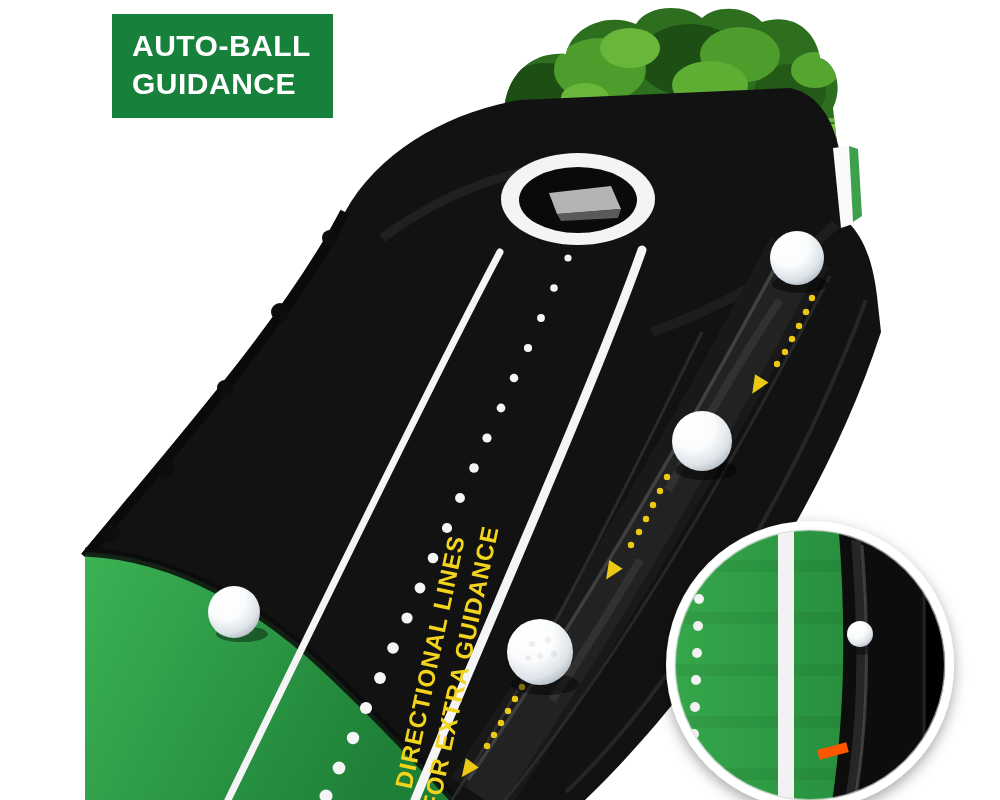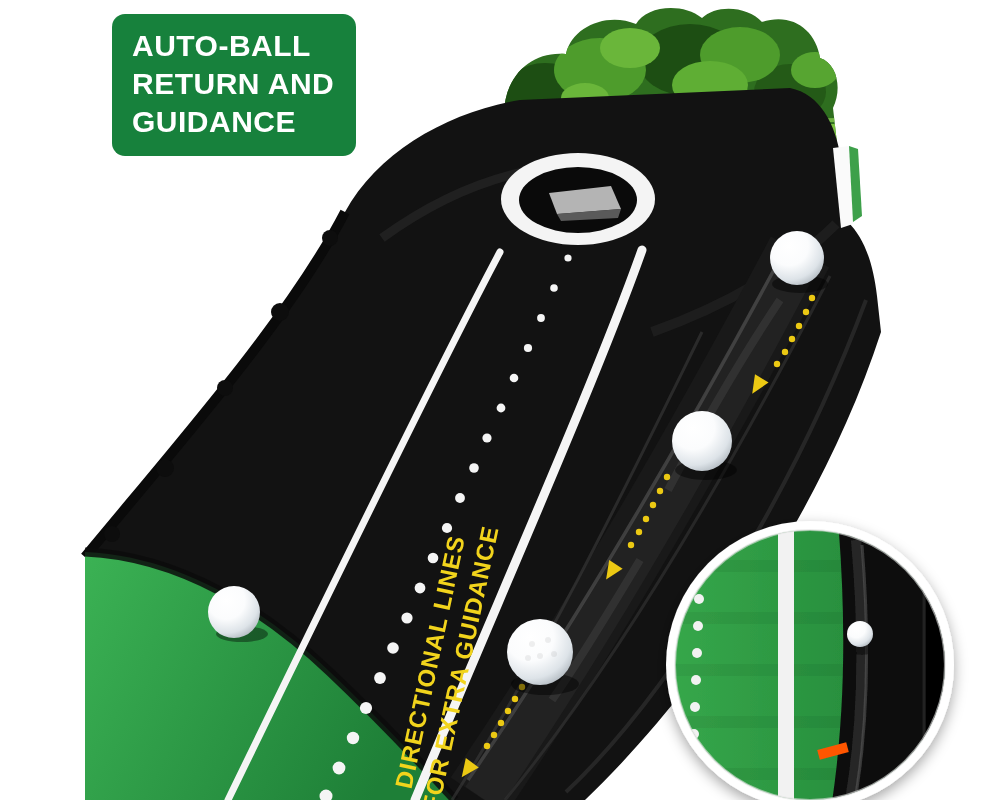--- a/index.html
+++ b/index.html
@@ -1,21 +1,21 @@
 <!DOCTYPE html>
 <html><head>
 <meta charset="utf-8">
 <style>
   html,body{margin:0;padding:0;background:#ffffff;}
   .canvas{position:relative;width:1000px;height:800px;background:#ffffff;overflow:hidden;
           font-family:"Liberation Sans", sans-serif;}
   .scene-svg{position:absolute;left:0;top:0;width:1000px;height:800px;}
   .badge{position:absolute;left:112px;top:14px;padding:13px 22px 15px 20px;
          background:#17813c;color:#ffffff;font-weight:800;font-size:30px;line-height:38px;
-         letter-spacing:.5px;border-radius:13px;}
+         letter-spacing:.5px;}
   .badge div{white-space:nowrap;}
   .mat-label{position:absolute;left:295px;top:634px;width:300px;text-align:center;
              transform:rotate(-78deg);transform-origin:center;color:#f2d41c;font-weight:800;
              font-size:24px;line-height:31px;letter-spacing:1px;white-space:nowrap;}
 </style>
 </head>
 <body>
 
 <div class="canvas">
 
@@ -212,21 +212,20 @@
       <ellipse cx="862" cy="650" rx="13" ry="5" fill="#000" opacity="0.4"></ellipse>
       <circle cx="860" cy="634" r="13" fill="url(#ballG)"></circle>
       <rect x="818" y="746" width="30" height="10" fill="#ff5600" transform="rotate(-15 833 751)"></rect>
     </g>
     <circle cx="810" cy="665" r="135" fill="none" stroke="#e3e3e3" stroke-width="2" opacity="0.6"></circle>
   </g>
 </svg>
 
 <div class="badge">
   <div>AUTO-BALL</div>
-  <div>RETURN AND</div>
   <div>GUIDANCE</div>
 </div>
 
 <div class="mat-label">
   <div>DIRECTIONAL LINES</div>
   <div>FOR EXTRA GUIDANCE</div>
 </div>
 
 </div>
 

